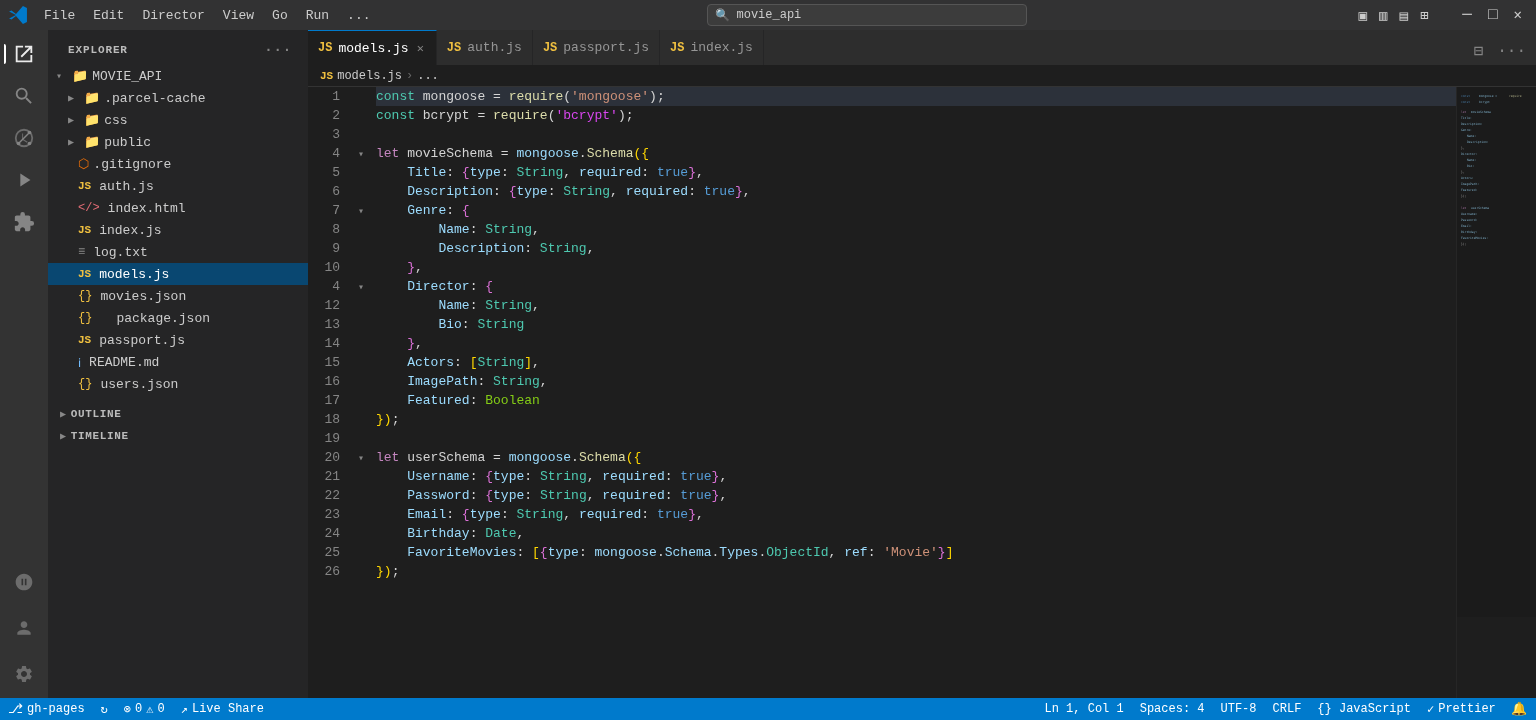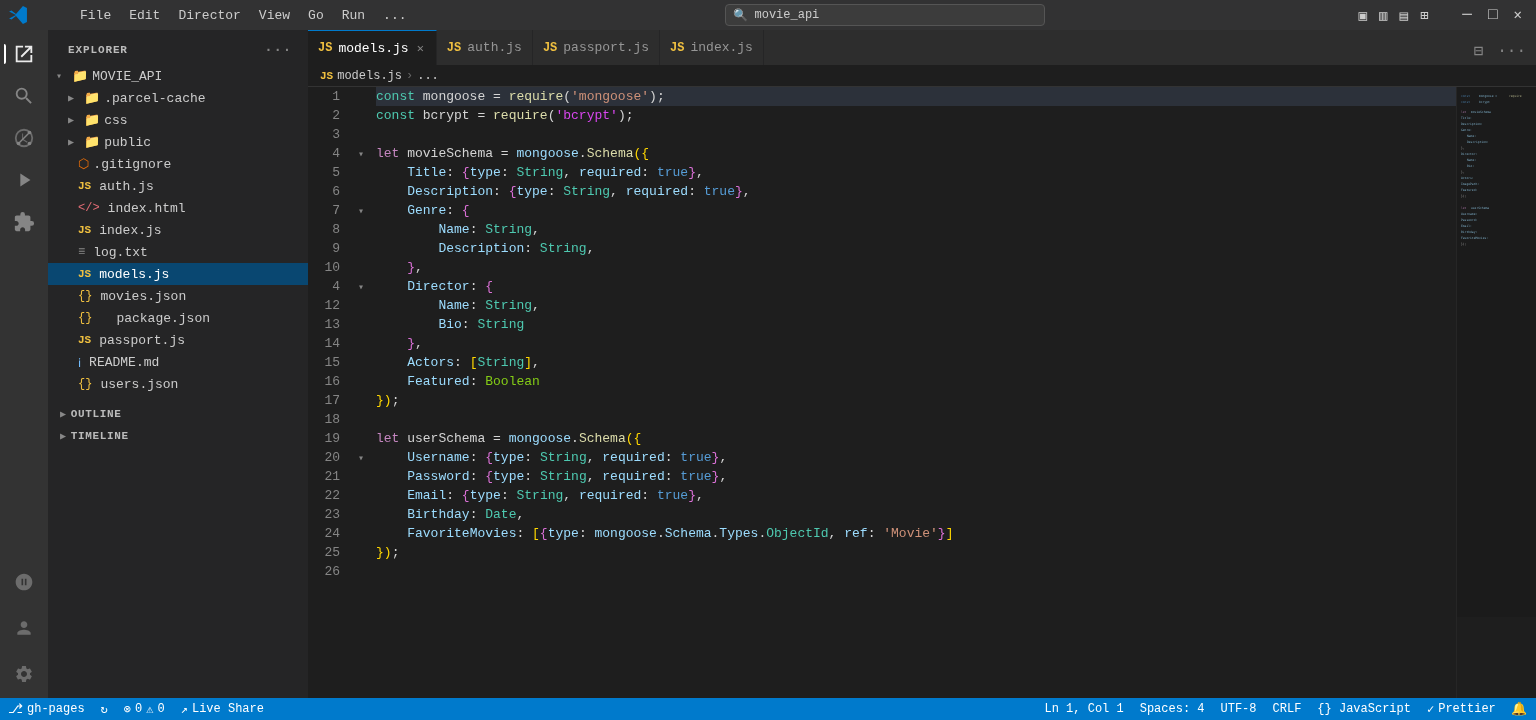--- a/index.html
+++ b/index.html
@@ -24,21 +24,20 @@
       flex-shrink: 0;
     }
     .title-bar-logo {
       width: 20px;
       height: 20px;
       flex-shrink: 0;
     }
     .title-bar-menu {
       display: flex;
       gap: 2px;
-      margin-left: 36px;
     }
     .menu-item {
       color: #cccccc;
       padding: 2px 8px;
       font-size: 13px;
       cursor: pointer;
       border-radius: 3px;
     }
     .title-bar-center {
       flex: 1;
@@ -662,20 +661,21 @@
         <div class="code-line"><span style="color:#d4d4d4;">    </span><span style="color:#9cdcfe;">Director</span><span style="color:#d4d4d4;">: </span><span style="color:#da70d6;">{</span></div>
 
         <div class="code-line"><span style="color:#d4d4d4;">        </span><span style="color:#9cdcfe;">Name</span><span style="color:#d4d4d4;">: </span><span style="color:#4ec9b0;">String</span><span style="color:#d4d4d4;">,</span></div>
 
         <div class="code-line"><span style="color:#d4d4d4;">        </span><span style="color:#9cdcfe;">Bio</span><span style="color:#d4d4d4;">: </span><span style="color:#4ec9b0;">String</span></div>
 
         <div class="code-line"><span style="color:#d4d4d4;">    </span><span style="color:#da70d6;">}</span><span style="color:#d4d4d4;">,</span></div>
 
         <div class="code-line"><span style="color:#d4d4d4;">    </span><span style="color:#9cdcfe;">Actors</span><span style="color:#d4d4d4;">: </span><span style="color:#ffd700;">[</span><span style="color:#4ec9b0;">String</span><span style="color:#ffd700;">]</span><span style="color:#d4d4d4;">,</span></div>
 
+        <div class="code-line"><span style="color:#d4d4d4;">    </span><span style="color:#9cdcfe;">ImagePath</span><span style="color:#d4d4d4;">: </span><span style="color:#4ec9b0;">String</span><span style="color:#d4d4d4;">,</span></div>
 
         <div class="code-line"><span style="color:#d4d4d4;">    </span><span style="color:#9cdcfe;">Featured</span><span style="color:#d4d4d4;">: </span><span style="color:#84cc16;">Boolean</span></div>
 
         <div class="code-line"><span style="color:#ffd700;">}</span><span style="color:#ffd700;">)</span><span style="color:#d4d4d4;">;</span></div>
 
         <div class="code-line"></div>
 
         <div class="code-line"><span style="color:#c586c0;">let</span><span style="color:#d4d4d4;"> userSchema </span><span style="color:#d4d4d4;">= </span><span style="color:#9cdcfe;">mongoose</span><span style="color:#d4d4d4;">.</span><span style="color:#dcdcaa;">Schema</span><span style="color:#ffd700;">(</span><span style="color:#ffd700;">{</span></div>
 
         <div class="code-line"><span style="color:#d4d4d4;">    </span><span style="color:#9cdcfe;">Username</span><span style="color:#d4d4d4;">: </span><span style="color:#da70d6;">{</span><span style="color:#9cdcfe;">type</span><span style="color:#d4d4d4;">: </span><span style="color:#4ec9b0;">String</span><span style="color:#d4d4d4;">, </span><span style="color:#9cdcfe;">required</span><span style="color:#d4d4d4;">: </span><span style="color:#569cd6;">true</span><span style="color:#da70d6;">}</span><span style="color:#d4d4d4;">,</span></div>

